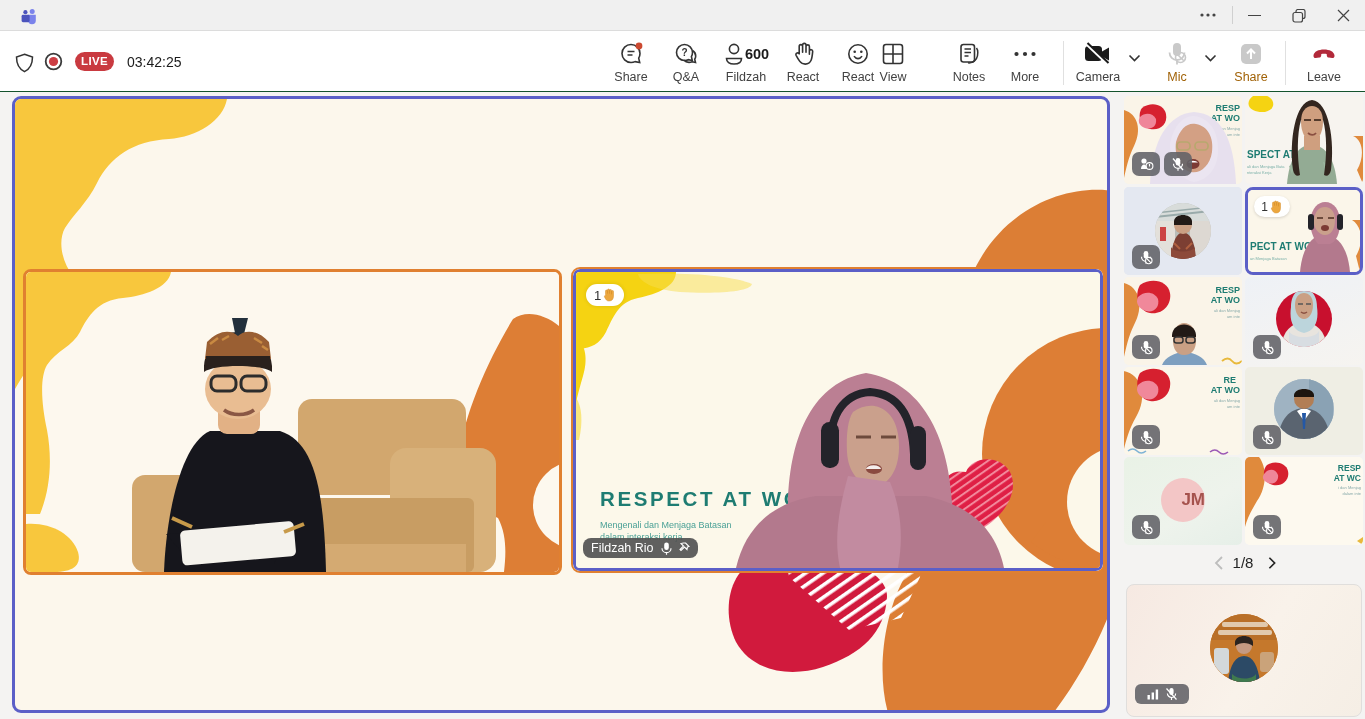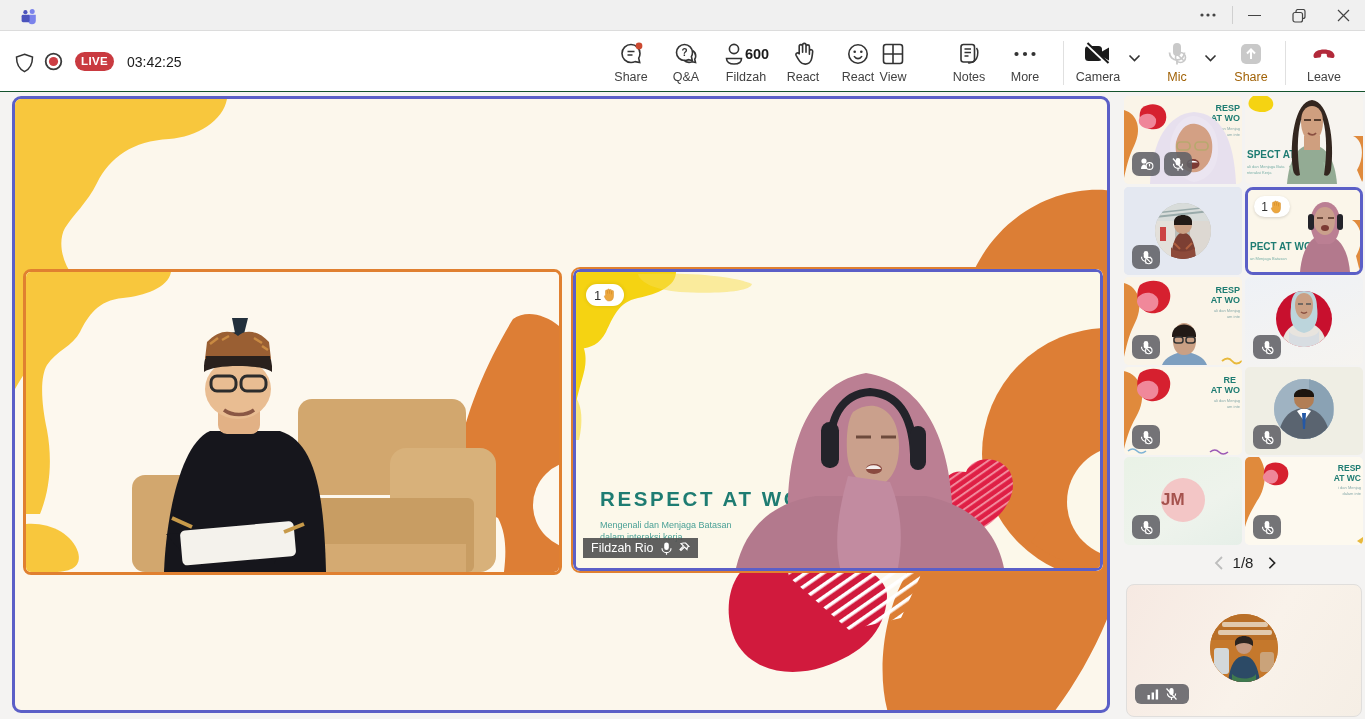--- a/index.html
+++ b/index.html
@@ -17,21 +17,21 @@
 .dim{color:#a16207}
 .vsep{position:absolute;top:10px;width:1px;height:44px;background:#e0e0e0}
 
 #livebadge{position:absolute;left:75px;top:21px;width:39px;height:19px;background:#c93a40;border-radius:10px;color:#fff;font-weight:bold;font-size:11.5px;text-align:center;line-height:19px;letter-spacing:.3px}
 #timer{position:absolute;left:127px;top:23px;font-size:14px;color:#1b1b1b}
 
 #stage{position:absolute;left:12px;top:96px;width:1098px;height:617px;border:3px solid #5b5fc7;border-radius:9px;background:#fcf7ec;overflow:hidden}
 #frameL{position:absolute;left:8px;top:170px;width:539px;height:306px;border:3px solid #e08030;border-radius:8px;background:#fdf8ee;overflow:hidden}
 #frameR{position:absolute;left:556px;top:168px;width:534px;height:306px;border:2px solid #e08030;border-radius:9px;overflow:hidden;background:#fdf9ee}
 #frameRin{position:absolute;left:0;top:0;width:530px;height:302px;border:3px solid #5b5fc7;border-radius:7px;background:#fcf8ea;overflow:hidden;margin:0}
-.nametag{position:absolute;background:rgba(83,83,83,.92);color:#fff;border-radius:0;font-size:12.5px;display:flex;align-items:center}
+.nametag{position:absolute;background:rgba(83,83,83,.92);color:#fff;border-radius:8px;font-size:12.5px;display:flex;align-items:center}
 
 .tile{position:absolute;width:118px;height:88px;border-radius:5px;overflow:hidden;background:#faf4e8}
 .micbox{position:absolute;left:8px;bottom:6px;width:28px;height:24px;background:rgba(97,97,102,.88);border-radius:7px;display:flex;align-items:center;justify-content:center}
 #pager{position:absolute;left:1124px;top:551px;width:239px;height:26px;text-align:center;color:#242424;font-size:15px}
 #selftile{position:absolute;left:1126px;top:584px;width:236px;height:133px;border-radius:8px;border:1px solid #e0dedc;background:linear-gradient(120deg,#f6e9e2,#f9f2ea 55%,#f5eee5);overflow:hidden}
 </style>
 </head>
 <body>
 <div id="titlebar">
   <svg class="abs" style="left:20px;top:7px" width="18" height="18" viewBox="0 0 18 18">
@@ -510,21 +510,21 @@
         <svg width="14" height="15" viewBox="0 0 14 15">
           <rect x="4.7" y="1" width="4.6" height="7.6" rx="2.3" fill="#fff"></rect>
           <path d="M2.5 6.8a4.5 4.5 0 0 0 9 0M7 11.3v2.5" stroke="#fff" stroke-width="1.2" fill="none"></path>
           <circle cx="9.8" cy="10.6" r="3.2" fill="#66666a" stroke="#fff" stroke-width="1.1"></circle>
           <path d="M7.7 8.5l4.3 4.3" stroke="#fff" stroke-width="1.1"></path>
         </svg>
       </div>
 </div>
 
 <div class="tile" style="left:1124px;top:457px;background:linear-gradient(150deg,#e9f2e6,#eef3ec 60%,#e6efe8)">
-  <div class="abs" style="left:37px;top:21px;width:44px;height:44px;border-radius:50%;background:#f3c6c6;color:#a5524d;font-size:17px;font-weight:bold;text-align:left;line-height:44px">JM</div>
+  <div class="abs" style="left:37px;top:21px;width:44px;height:44px;border-radius:50%;background:#f3c6c6;color:#a5524d;font-size:17px;font-weight:bold;text-align:right;line-height:44px">JM</div>
   <div class="micbox">
         <svg width="14" height="15" viewBox="0 0 14 15">
           <rect x="4.7" y="1" width="4.6" height="7.6" rx="2.3" fill="#fff"></rect>
           <path d="M2.5 6.8a4.5 4.5 0 0 0 9 0M7 11.3v2.5" stroke="#fff" stroke-width="1.2" fill="none"></path>
           <circle cx="9.8" cy="10.6" r="3.2" fill="#66666a" stroke="#fff" stroke-width="1.1"></circle>
           <path d="M7.7 8.5l4.3 4.3" stroke="#fff" stroke-width="1.1"></path>
         </svg>
       </div>
 </div>
 

